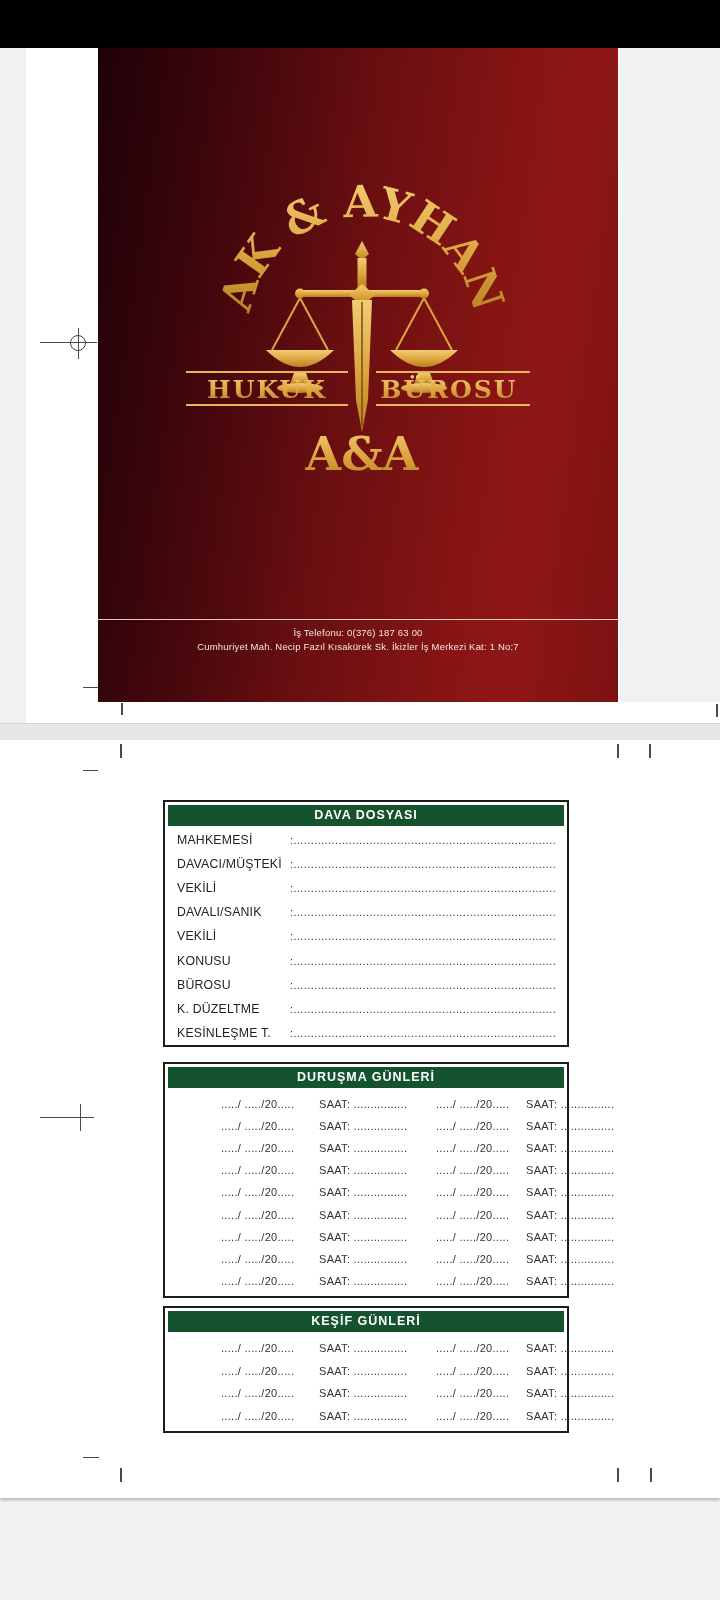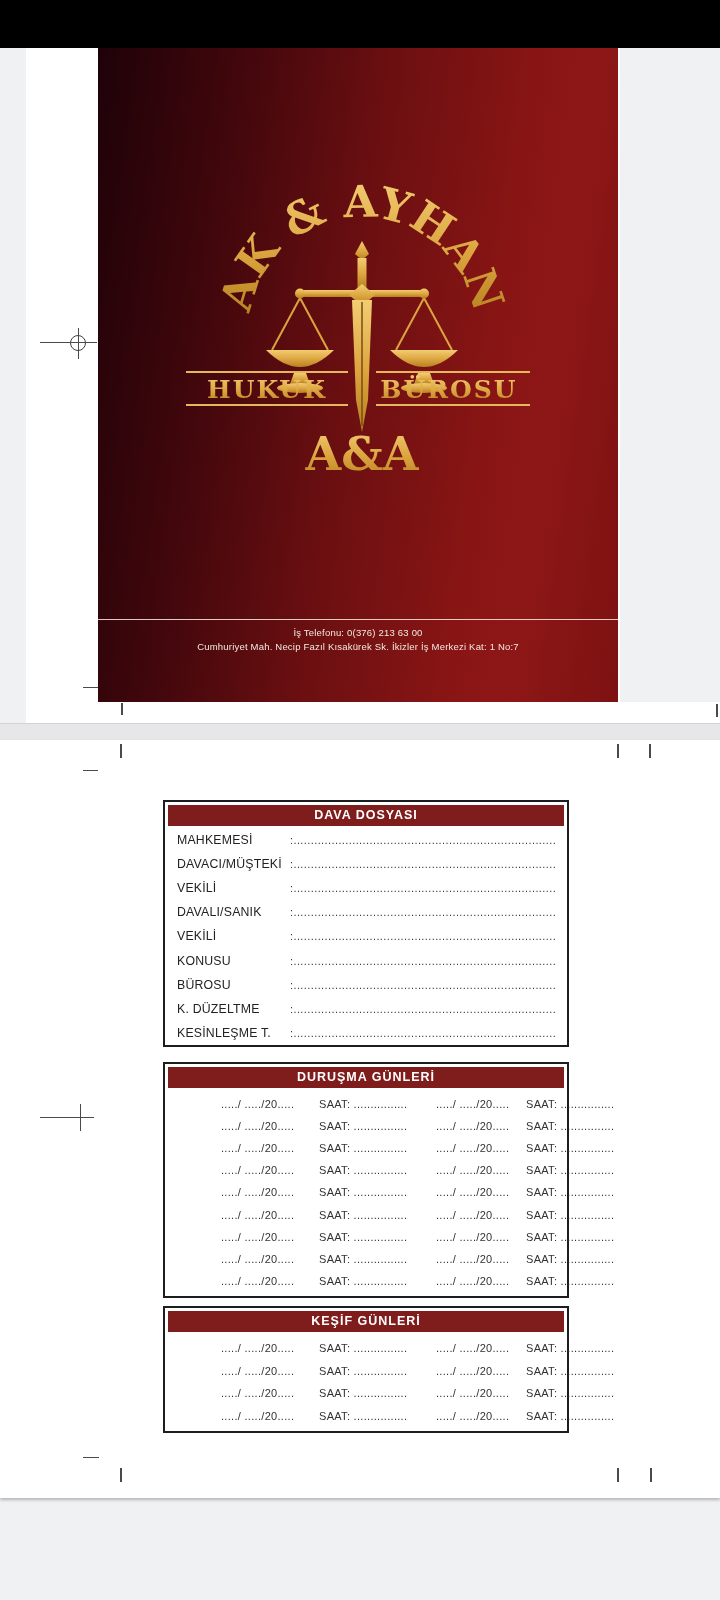--- a/index.html
+++ b/index.html
@@ -42,21 +42,21 @@
   .dash2{left:83px;top:770px;width:15px;height:1px;}
   .cross-h{left:40px;top:1117px;width:54px;height:1px;}
   .cross-v{left:80px;top:1104px;width:1px;height:27px;}
   .dash3{left:83px;top:1457px;width:16px;height:1px;}
   .t3a{left:120px;top:1468px;width:1.5px;height:14px;}
   .t3b{left:617px;top:1468px;width:1.5px;height:14px;}
   .t3c{left:650px;top:1468px;width:1.5px;height:14px;}
 
   
   .ftable{border:2px solid #1d1d1d;background:#fff;}
-  .ftable-head{margin:3px;height:21px;background:#7f1d1d;color:#fff;font-size:12.5px;
+  .ftable-head{margin:3px;height:21px;background:#14532d;color:#fff;font-size:12.5px;
                line-height:21px;text-align:center;letter-spacing:1px;font-weight:600;}
   .ftable-head.split{display:flex;flex-direction:column;}
   .ftable-head.split span{flex:1;}
 
   .table-case{left:163px;top:800px;width:402px;height:243px;}
   .case-rows{position:absolute;left:0;right:0;top:29px;bottom:3px;display:flex;flex-direction:column;gap:7px;}
   .case-row{flex:1;display:flex;align-items:center;padding:0 10px 0 12px;}
   .case-label{width:113px;flex:none;font-size:12.3px;color:#222;letter-spacing:.2px;}
   .case-value{flex:1;font-size:11px;color:#3a3a3a;white-space:nowrap;overflow:hidden;letter-spacing:.4px;}
 
@@ -126,21 +126,21 @@
         <rect x="88" y="246" width="162" height="2"></rect>
           <rect x="278" y="246" width="154" height="2"></rect>
       </g>
       <text x="169" y="240" text-anchor="middle" font-family="DejaVu Serif, serif" font-weight="bold" font-size="25" letter-spacing="2" fill="url(#gold)">HUKUK</text>
       <text x="351" y="240" text-anchor="middle" font-family="DejaVu Serif, serif" font-weight="bold" font-size="25" letter-spacing="2" fill="url(#gold)">BÜROSU</text>
 
       <text x="264" y="312" text-anchor="middle" font-family="DejaVu Serif, serif" font-weight="bold" font-size="46" fill="url(#gold)">A&amp;A</text>
     </svg>
 
     <div class="cover-footer">
-      <div>İş Telefonu: 0(376) 213 63 00</div>
+      <div>İş Telefonu: 0(376) 187 63 00</div>
       <div>Cumhuriyet Mah. Necip Fazıl Kısakürek Sk. İkizler İş Merkezi Kat: 1 No:7</div>
     </div>
   </div>
 
   <div class="abs gap-band"></div>
 
   <div class="abs sheet2"></div>
 
   <div class="abs reg-circle"></div>
   <div class="abs mark reg-h"></div>

